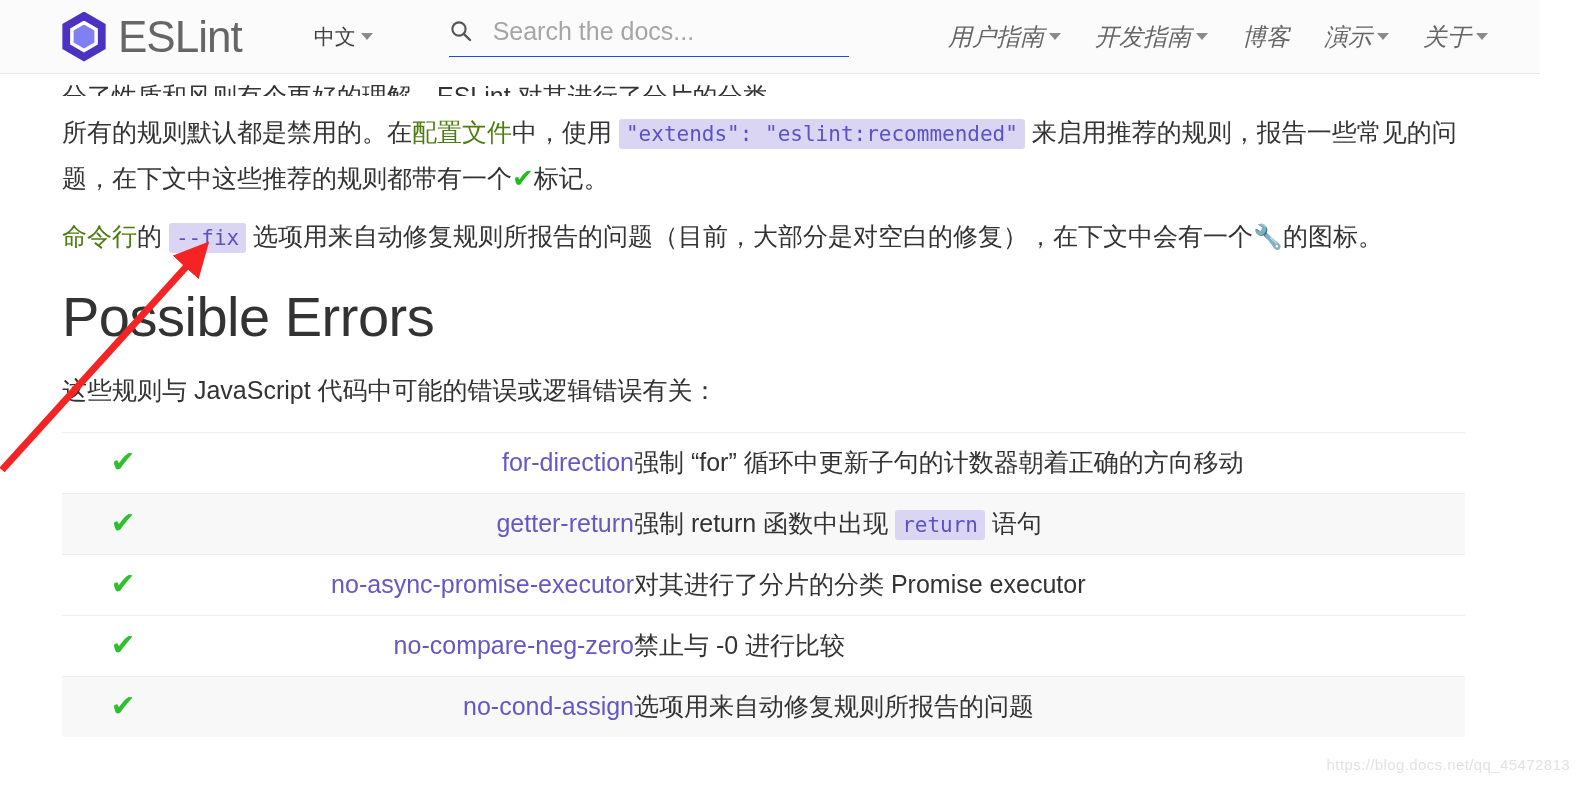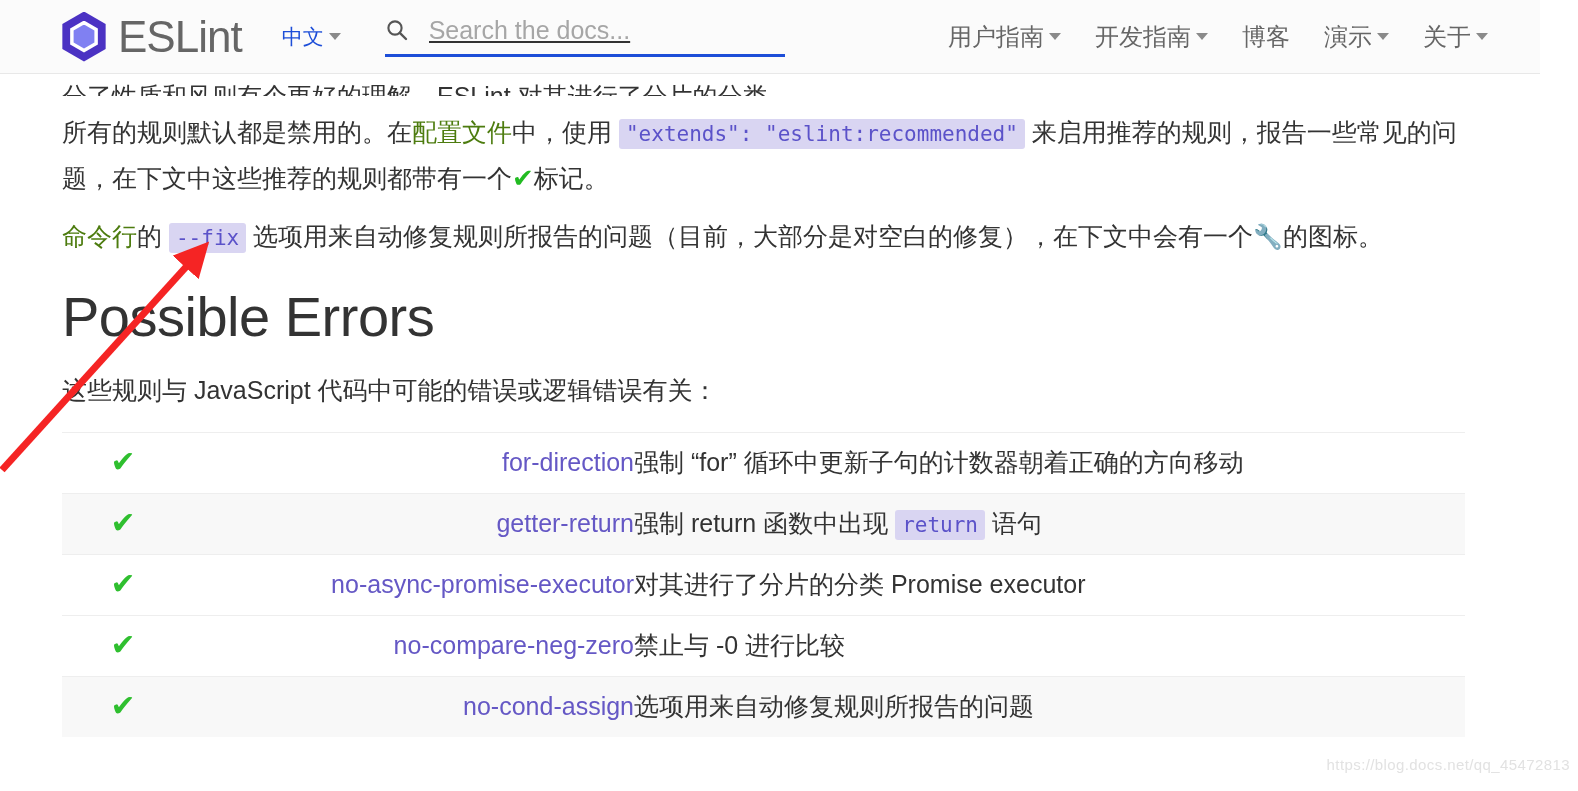--- a/index.html
+++ b/index.html
@@ -21,20 +21,21 @@
     position: absolute;
     top: 0; left: 0;
     width: 1540px;
     height: 74px;
     background: #fbfbfb;
     border-bottom: 1px solid #e8e8e8;
     box-sizing: border-box;
     z-index: 20;
     display: flex;
     align-items: center;
+    gap: 32px;
   }
   .brand {
     display: flex;
     align-items: center;
     margin-left: 56px;
     text-decoration: none;
   }
   .logo-mark {
     width: 56px;
     height: 56px;
@@ -64,44 +65,43 @@
     color: #666666;
     letter-spacing: -1px;
     margin-left: 6px;
     line-height: 1;
     font-weight: 400;
   }
 
   .lang-select {
     margin-left: 40px;
     font-size: 21px;
-    color: #1d4ed8;
+    color: #404040;
     display: flex;
     align-items: center;
     cursor: pointer;
   }
   .caret {
     display: inline-block;
     width: 0; height: 0;
     border-left: 6px solid transparent;
     border-right: 6px solid transparent;
     border-top: 7px solid #8a8a8a;
     margin-left: 5px;
   }
 
   .search-wrap {
     margin-left: 44px;
     width: 400px;
     display: flex;
     align-items: center;
-    border-bottom: 3px solid #1d4ed8;
+    border-bottom: 1px solid #1d4ed8;
     padding-bottom: 10px;
     height: 40px;
     box-sizing: border-box;
-    text-decoration: underline;
   }
   .search-icon {
     width: 24px; height: 24px;
     flex: none;
     margin-right: 20px;
   }
   .search-field {
     border: none;
     outline: none;
     background: transparent;
@@ -112,20 +112,21 @@
     padding: 0;
   }
   .search-field::placeholder { color: #a6a6a6; opacity: 1; }
 
   .main-nav {
     margin-left: auto;
     margin-right: 52px;
     display: flex;
     align-items: center;
     gap: 34px;
+    font-style: italic;
   }
   .nav-item {
     font-size: 24px;
     color: #666666;
     display: flex;
     align-items: center;
     text-decoration: none;
     cursor: pointer;
     white-space: nowrap;
   }

